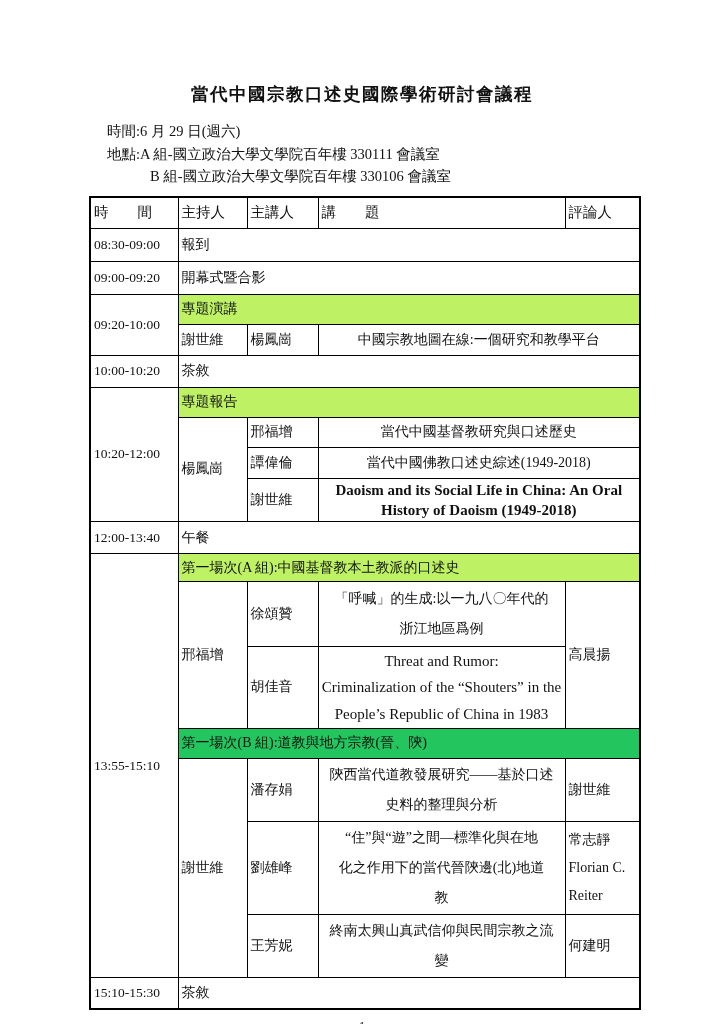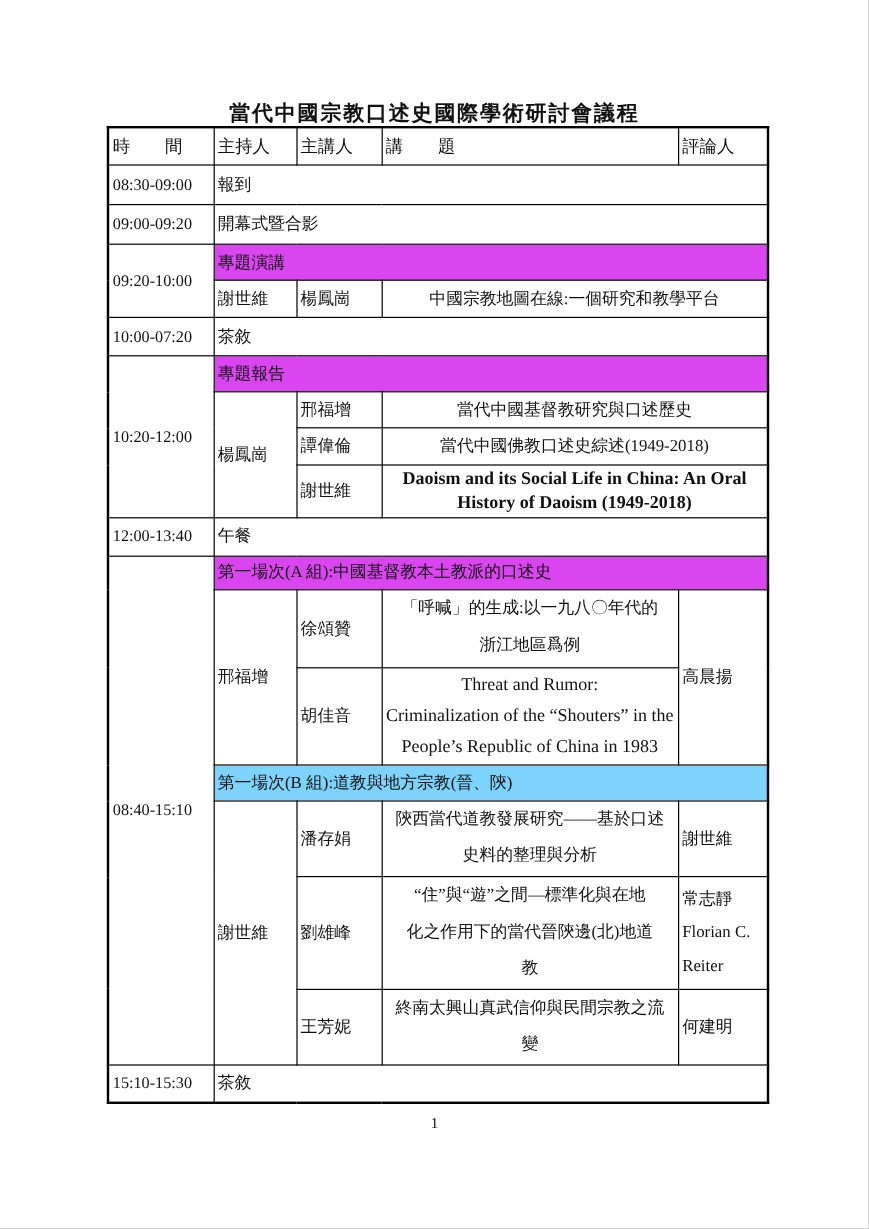--- a/index.html
+++ b/index.html
@@ -21,39 +21,44 @@
   }
   table.sched td{
     border:1px solid #000;padding:1px 3px;vertical-align:middle;
     overflow:hidden;
   }
   .c{}
   .hdr{height:28px;font-size:14.5px;}
   tr.hdr-row td{border-bottom:1.5px solid #000;}
   .time{font-size:13.5px;white-space:nowrap;}
   .topic{text-align:center;padding-left:5px;padding-right:4px;}
-  .band-dark{background:#d946ef;}
-  .band-light{background:#7dd3fc;margin-left:36px;}
+  .band-dark{background:#bef264;}
+  .band-light{background:#22c55e;margin-left:36px;}
   .pre{white-space:pre-line;}
   .tall{line-height:2.15;}
   .en-tall{line-height:1.75;font-size:15px;}
   .en-bold{font-weight:bold;font-size:15px;line-height:1.35;margin-left:27px;}
   .disc-tall{line-height:2;}
   .h30{height:30px;} .h29{height:29px;} .h28{height:28px;} .h27{height:27px;}
   .h25{height:25px;} .h36{height:36px;} .h62{height:62px;} .h72{height:72px;margin-top:35px;}
   .h60{height:60px;} .h85{height:85px;margin-left:21px;} .h57{height:57px;}
   .pagenum{margin-top:9px;text-align:center;font-size:12.5px;}
 </style>
 </head>
 <body>
 
 <div class="sheet">
 
   <h1 class="title">當代中國宗教口述史國際學術研討會議程</h1>
 
+  <div class="info">
+    <div>時間:6 月 29 日(週六)</div>
+    <div>地點:A 組-國立政治大學文學院百年樓 330111 會議室</div>
+    <div class="indent">B 組-國立政治大學文學院百年樓 330106 會議室</div>
+  </div>
 
   <table class="sched">
     <colgroup>
       <col style="width:88px">
         <col style="width:69px">
         <col style="width:71px">
         <col style="width:247px">
         <col style="width:75px">
     </colgroup>
 
@@ -80,21 +85,21 @@
       <td class="c time" rowspan="2">09:20-10:00</td>
       <td class="c band-dark h27" colspan="4">專題演講</td>
     </tr>
     <tr>
       <td class="c h28">謝世維</td>
       <td class="c">楊鳳崗</td>
       <td class="topic" colspan="2">中國宗教地圖在線:一個研究和教學平台</td>
     </tr>
 
     <tr>
-      <td class="c time h29">10:00-07:20</td>
+      <td class="c time h29">10:00-10:20</td>
       <td class="c" colspan="4">茶敘</td>
     </tr>
 
     <tr>
       <td class="c time" rowspan="4">10:20-12:00</td>
       <td class="c band-dark h27" colspan="4">專題報告</td>
     </tr>
     <tr>
       <td class="c" rowspan="3">楊鳳崗</td>
       <td class="c h27">邢福增</td>
@@ -108,21 +113,21 @@
       <td class="c h36">謝世維</td>
       <td class="topic en-bold" colspan="2">Daoism and its Social Life in China: An Oral History of Daoism (1949-2018)</td>
     </tr>
 
     <tr>
       <td class="c time h29">12:00-13:40</td>
       <td class="c" colspan="4">午餐</td>
     </tr>
 
     <tr>
-      <td class="c time" rowspan="7">08:40-15:10</td>
+      <td class="c time" rowspan="7">13:55-15:10</td>
       <td class="c band-dark h25" colspan="4">第一場次(A 組):中國基督教本土教派的口述史</td>
     </tr>
     <tr>
       <td class="c" rowspan="2">邢福增</td>
       <td class="c h62">徐頌贊</td>
       <td class="topic pre tall">「呼喊」的生成:以一九八〇年代的
 浙江地區爲例</td>
       <td class="c" rowspan="2">高晨揚</td>
     </tr>
     <tr>

